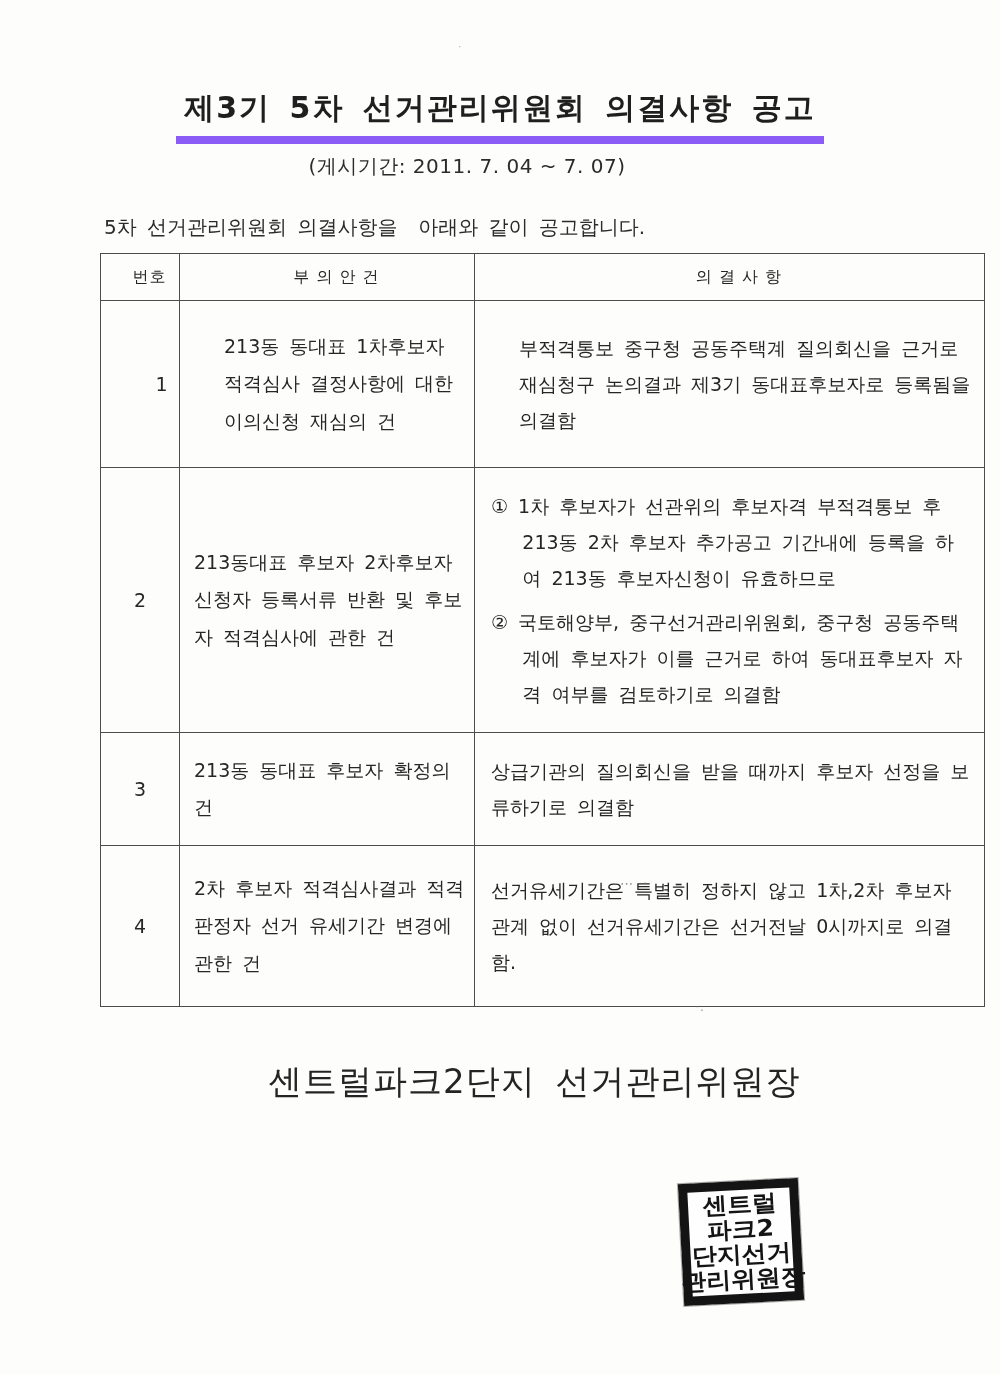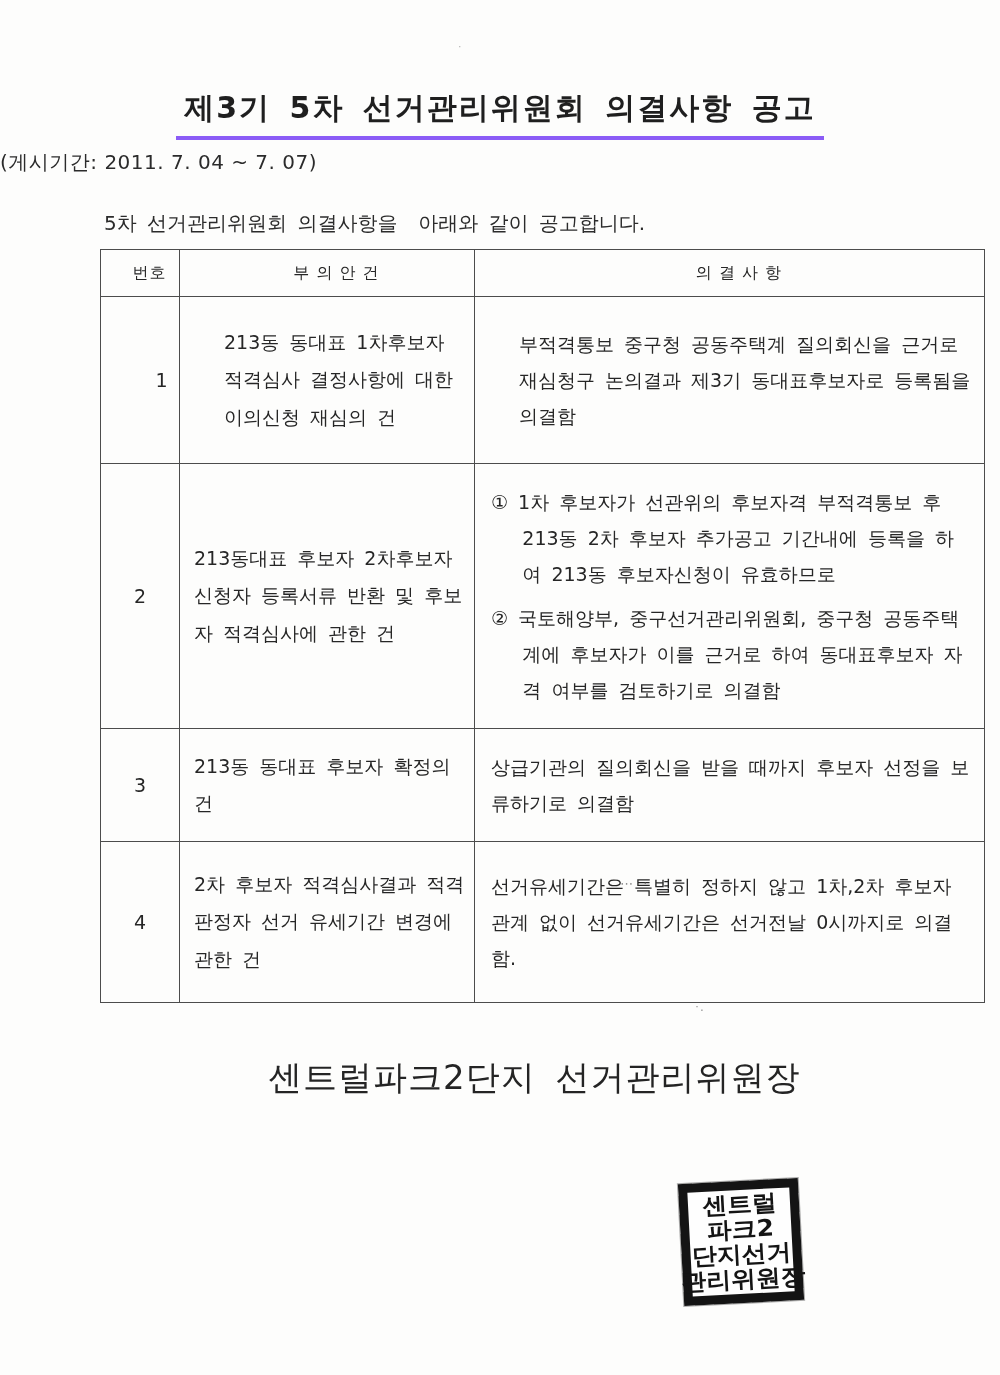--- a/index.html
+++ b/index.html
@@ -16,27 +16,27 @@
 
   
   .title-wrap { margin-top: 88px; text-align: center; }
   .title {
     display: inline-block;
     margin: 0;
     font-size: 30px;
     font-weight: bold;
     letter-spacing: 2px;
     color: #1f1f1f;
-    border-bottom: 4px solid #8b5cf6;
+    border-bottom: 8px solid #8b5cf6;
     padding: 0 8px 7px 8px;
     word-spacing: 6px;
   }
   .posting {
     margin-top: 9px;
-    text-align: left;
+    text-align: center;
     padding-right: 66px;
     font-size: 20px;
     letter-spacing: 0.5px;
     color: #2b2b2b;
     white-space: pre-wrap;
   }
   .intro {
     margin: 34px 70px 0 104px;
     font-size: 20px;
     color: #2b2b2b;

